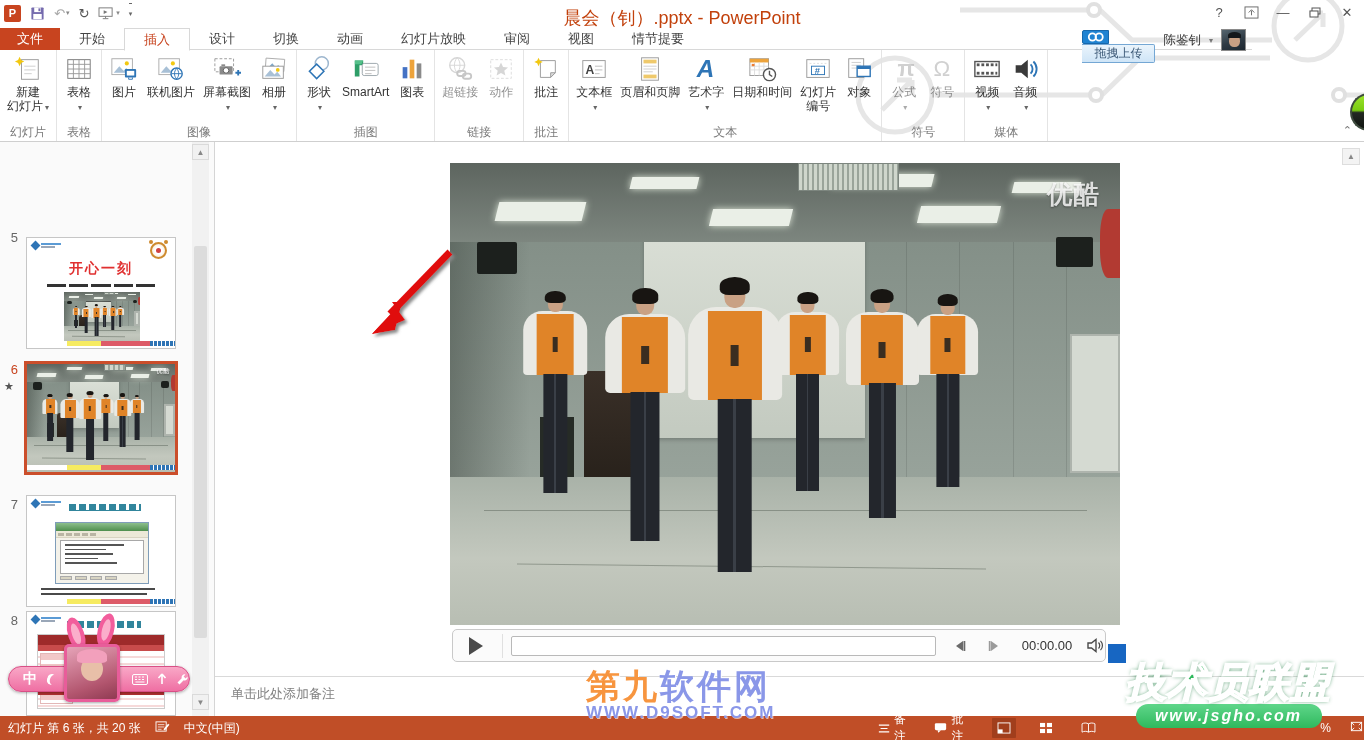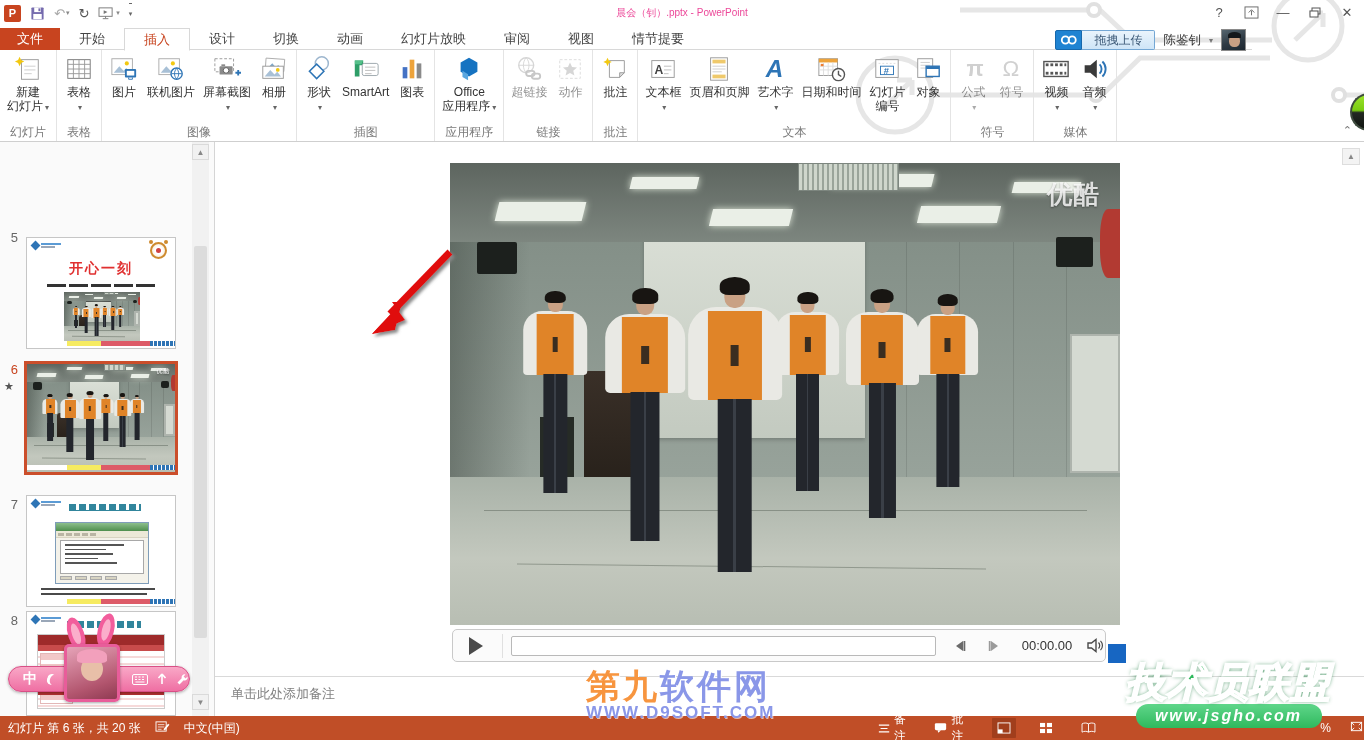--- a/index.html
+++ b/index.html
@@ -7,32 +7,32 @@
   body { font-family:"Liberation Sans","DejaVu Sans",sans-serif; background:#fff; }
   .app { position:relative; width:1364px; height:740px; background:#fff; overflow:hidden; }
 
   
   #titlebar { position:absolute; left:0; top:0; width:1364px; height:28px; background:#fff; }
   .qat { position:absolute; left:4px; top:3px; display:flex; align-items:center; gap:9px; z-index:5; }
   .qat-item { display:flex; align-items:center; justify-content:center; height:20px; color:#666; font-size:13px; }
   .ppt-tile { width:17px; height:17px; background:#C8441F; border-radius:2px; color:#fff; font-weight:bold; font-size:11px; display:flex; align-items:center; justify-content:center; }
   .mini-caret { font-size:7px; color:#888; margin-left:1px; }
   .qat-dd { border-top:1px solid #666; font-size:7px; color:#666; padding-top:1px; }
-  #title-text { position:absolute; left:0; right:0; top:6px; text-align:center; font-size:10px; color:#ec4899; z-index:5; }
+  #title-text { position:absolute; left:0; right:0; top:6px; text-align:center; font-size:18px; color:#c2410c; z-index:5; }
   .tb-right { position:absolute; right:4px; top:2px; display:flex; gap:6px; z-index:5; }
   .tb-btn { width:26px; height:21px; display:flex; align-items:center; justify-content:center; color:#555; font-size:13px; }
 
   
   #tabrow { position:absolute; left:0; top:28px; width:1252px; height:22px; background:#fff; border-bottom:1px solid #D8D8D8; }
   #tabs { display:flex; height:22px; z-index:5; position:relative; }
   .tab { padding:0 19px; font-size:13px; color:#444; display:flex; align-items:center; cursor:default; }
   .tab.file { background:#C8441F; color:#fff; padding:0 17px; }
   .tab.active { background:#fff; color:#C8441F; border:1px solid #D8D8D8; border-bottom:1px solid #fff; margin-bottom:-1px; }
   .tabs-right { position:absolute; right:6px; top:1px; height:22px; display:flex; align-items:center; gap:8px; z-index:6; }
-  .upload-wrap { display:flex; height:20px; }
+  .upload-wrap { display:flex; height:20px;flex-direction:column; }
   .upload-tile { width:27px; height:20px; background:#1F83D2; border:1px solid #1668AC; border-radius:2px 0 0 2px; display:flex; align-items:center; justify-content:center; }
   .upload-btn { height:20px; padding:0 12px; font-size:12px; color:#3B5876; background:linear-gradient(#EAF4FC,#CFE5F7); border:1px solid #74A7D4; border-left:none; border-radius:0 2px 2px 0; display:flex; align-items:center; }
   .user-name { font-size:12.5px; color:#333; }
   .user-caret { font-size:8px; color:#777; }
   .avatar { width:25px; height:22px; border:1px solid #8a8a8a; background:linear-gradient(160deg,#55656F 0%,#2E3A44 55%,#1d2730 100%); position:relative; overflow:hidden; }
   .avatar:before { content:""; position:absolute; left:7px; top:5px; width:11px; height:12px; background:#C8A084; border-radius:45%; }
   .avatar:after { content:""; position:absolute; left:6px; top:2px; width:13px; height:6px; background:#14181c; border-radius:50% 50% 0 0; }
 
   
   #ribbon { position:absolute; left:0; top:50px; width:1364px; height:92px; background:#fff; border-bottom:1px solid #CFCFCF; }
@@ -420,35 +420,20 @@
                 <svg viewBox="0 0 32 30">
                   <rect x="6" y="13" width="5" height="12" fill="#4472C4"></rect>
                   <rect x="13.5" y="5" width="5" height="20" fill="#EDA33B"></rect>
                   <rect x="21" y="9" width="5" height="16" fill="#8a8a8a"></rect>
                 </svg>
               </div>
               <div class="rl1">图表</div>
             </div>
           </div>
           <div class="rglabel">插图</div>
-        </div>
-        <div class="rgroup">
-          <div class="ritems">
-            <div class="rbtn">
-              <div class="ricon">
-                <svg viewBox="0 0 32 30">
-                  <path d="M16 3l9 5v10l-9 5-9-5V8z" fill="#1673C1"></path>
-                  <path d="M9 17l6 3.5V27l-6-3.5z" fill="#5AA7E0"></path>
-                </svg>
-              </div>
-              <div class="rl1">Office</div>
-              <div class="rl2">应用程序<span class="darr">▾</span></div>
-            </div>
-          </div>
-          <div class="rglabel">应用程序</div>
         </div>
         <div class="rgroup">
           <div class="ritems">
             <div class="rbtn dis">
               <div class="ricon">
                 <svg viewBox="0 0 32 30">
                   <circle cx="13" cy="11" r="8" fill="none" stroke="#B5B5B5" stroke-width="1.5"></circle>
                   <path d="M5 11h16M13 3c-4 4-4 12 0 16M13 3c4 4 4 12 0 16" stroke="#B5B5B5" fill="none"></path>
                   <rect x="13" y="17" width="9" height="5.5" rx="2.7" fill="none" stroke="#9a9a9a" stroke-width="2"></rect>
                   <rect x="19" y="20" width="9" height="5.5" rx="2.7" fill="none" stroke="#9a9a9a" stroke-width="2"></rect>

